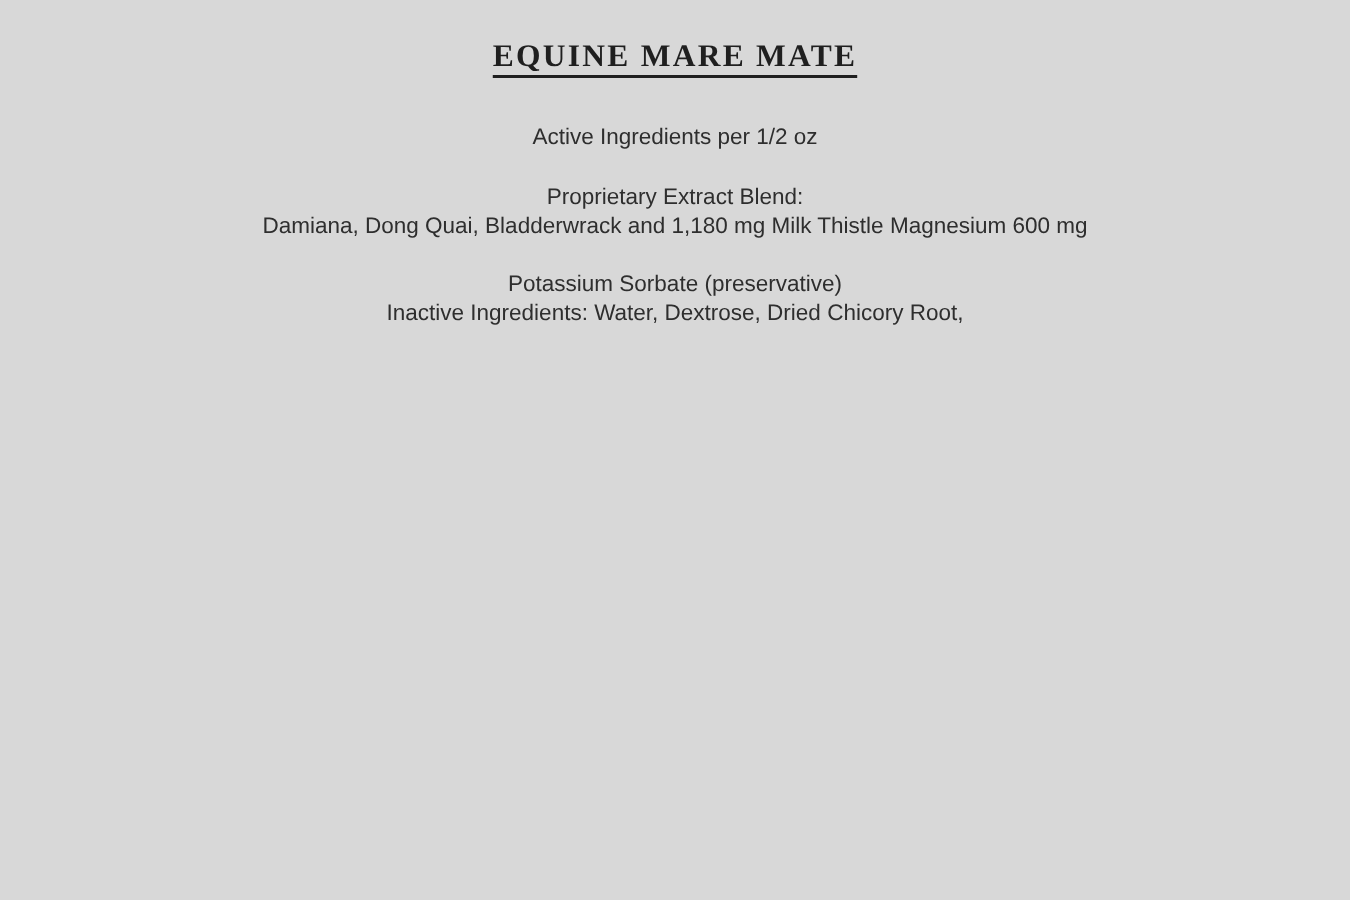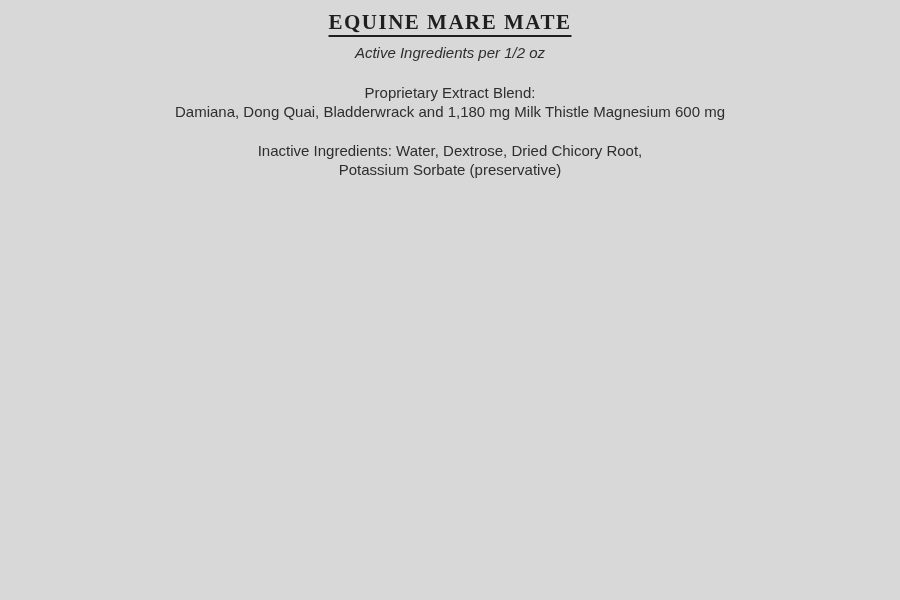--- a/index.html
+++ b/index.html
@@ -11,21 +11,21 @@
     height: 600px;
     background: #d8d8d8;
     overflow: hidden;
     font-family: "Liberation Sans", sans-serif;
     color: #2e2e2e;
   }
   .label-canvas {
     width: 900px;
     height: 600px;
     box-sizing: border-box;
-    padding-top: 10px;
+    padding-top: 25px;
     text-align: center;
   }
   .product-title {
     margin: 0;
     font-family: "Liberation Serif", serif;
     font-size: 21px;
     line-height: 1.2;
     font-weight: 600;
     letter-spacing: 1.5px;
     color: #1f1f1f;
@@ -33,22 +33,21 @@
     text-decoration: underline;
     text-decoration-thickness: 2px;
     text-underline-offset: 6px;
   }
   .body-line {
     font-size: 15px;
     line-height: 19.5px;
     margin: 0;
   }
   .serving-line {
-    margin-top: 8px;
-    font-style: italic;
+    margin-top: 32px;
   }
   .blend-block {
     margin-top: 20px;
     text-align: center;
   }
   .inactive-block {
     margin-top: 19px;
   }
 </style>
 </head>
@@ -59,17 +58,17 @@
   <h1 class="product-title">EQUINE MARE MATE</h1>
 
   <p class="body-line serving-line">Active Ingredients per 1/2 oz</p>
 
   <div class="blend-block">
     <div class="body-line">Proprietary Extract Blend:</div>
     <div class="body-line">Damiana, Dong Quai, Bladderwrack and 1,180 mg Milk Thistle Magnesium 600 mg</div>
   </div>
 
   <div class="inactive-block">
+    <div class="body-line">Potassium Sorbate (preservative)</div>
     <div class="body-line">Inactive Ingredients: Water, Dextrose, Dried Chicory Root,</div>
-    <div class="body-line">Potassium Sorbate (preservative)</div>
   </div>
 
 </div>
 
 </body></html>

